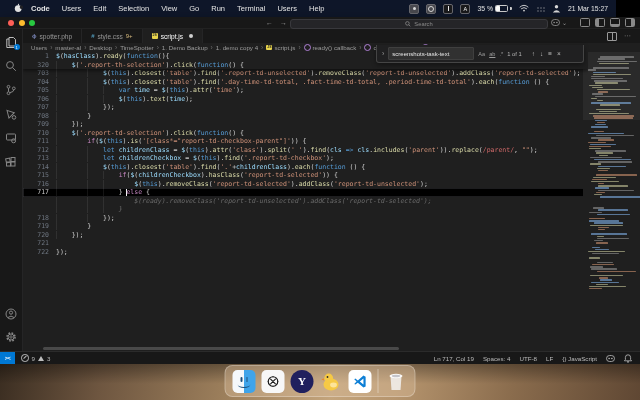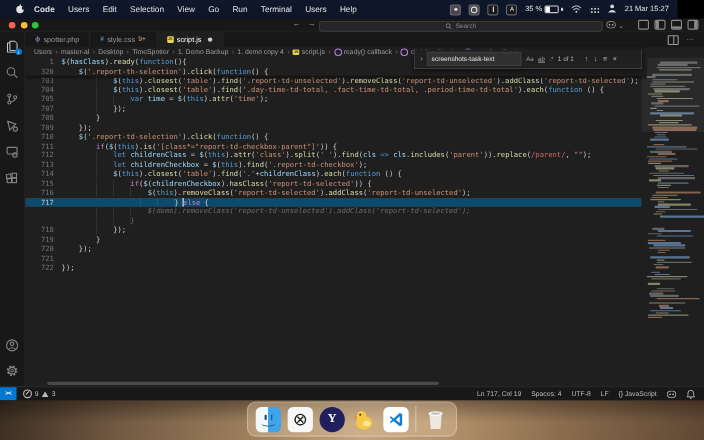--- a/index.html
+++ b/index.html
@@ -70,21 +70,21 @@
   .bc-item{display:flex;align-items:center;gap:2px;}
   .bc-sep{color:#6e6e6e;margin:0 3px;font-size:6.5px;}
   .bc-method{width:5px;height:5px;border:1px solid #b180d7;border-radius:50%;display:inline-block;}
 
   
   .editor{flex:1;position:relative;font-family:"DejaVu Sans Mono",monospace;font-size:6.5px;
           line-height:8.5px;overflow:hidden;background:#1f1f1f;}
   .codecol{position:absolute;left:0;top:0;right:52px;overflow:hidden;}
   .sticky{position:relative;z-index:3;background:#1f1f1f;box-shadow:0 2px 3px rgba(0,0,0,.45);}
   .crow{display:flex;height:8.5px;white-space:pre;}
-  .crow.current{background:#0c4a6e;box-shadow:inset 0 0 0 0.5px #3a3a3e;gap:40px;}
+  .crow.current{background:#000000;box-shadow:inset 0 0 0 0.5px #3a3a3e;}
   .gut{width:26px;flex:none;text-align:right;padding-right:7px;color:#6e7681;}
   .gut.gcur{color:#c8c8c8;}
   .ctext{flex:1;min-width:0;overflow:hidden;}
   .tp{color:#cfcfcf}.tk{color:#569cd6}.tc{color:#c586c0}.tv{color:#9cdcfe}
   .tm{color:#dcdcaa}.ts{color:#ce9178}.tr{color:#d16969}
   .tg{color:#6b6b6b;font-style:italic}
   .ind{background:repeating-linear-gradient(to right,rgba(255,255,255,0.08) 0 0.6px,transparent 0.6px 15.65px);}
   .cursor{display:inline-block;width:1px;height:7.5px;background:#f0f0f0;vertical-align:text-bottom;margin:0 -0.5px;}
 
   .minimap{position:absolute;right:0;top:0;width:52px;bottom:0;background:#1f1f1f;padding:2px 0 0 5px;overflow:hidden;}
@@ -383,32 +383,33 @@
       <div class="editor">
         <div class="codecol">
           <div class="sticky" id="sticky-host">
               <div class="crow"><span class="gut">1</span><span class="ctext"><span class="tv">$</span><span class="tp">(</span><span class="tv">hasClass</span><span class="tp">).</span><span class="tm">ready</span><span class="tp">(</span><span class="tk">function</span><span class="tp">(){</span></span></div>
               <div class="crow"><span class="gut">320</span><span class="ctext"><span class="tp ind">    </span><span class="tv">$</span><span class="tp">(</span><span class="ts">'.report-th-selection'</span><span class="tp">).</span><span class="tm">click</span><span class="tp">(</span><span class="tk">function</span><span class="tp">() {</span></span></div>
             </div>
           <div id="code-host">
               <div class="crow"><span class="gut">703</span><span class="ctext"><span class="tp ind">            </span><span class="tv">$</span><span class="tp">(</span><span class="tk">this</span><span class="tp">).</span><span class="tm">closest</span><span class="tp">(</span><span class="ts">'table'</span><span class="tp">).</span><span class="tm">find</span><span class="tp">(</span><span class="ts">'.report-td-unselected'</span><span class="tp">).</span><span class="tm">removeClass</span><span class="tp">(</span><span class="ts">'report-td-unselected'</span><span class="tp">).</span><span class="tm">addClass</span><span class="tp">(</span><span class="ts">'report-td-selected'</span><span class="tp">);</span></span></div>
               <div class="crow"><span class="gut">704</span><span class="ctext"><span class="tp ind">            </span><span class="tv">$</span><span class="tp">(</span><span class="tk">this</span><span class="tp">).</span><span class="tm">closest</span><span class="tp">(</span><span class="ts">'table'</span><span class="tp">).</span><span class="tm">find</span><span class="tp">(</span><span class="ts">'.day-time-td-total, .fact-time-td-total, .period-time-td-total'</span><span class="tp">).</span><span class="tm">each</span><span class="tp">(</span><span class="tk">function</span><span class="tp"> () {</span></span></div>
               <div class="crow"><span class="gut">705</span><span class="ctext"><span class="tp ind">                </span><span class="tk">var</span><span class="tv"> time </span><span class="tp">= </span><span class="tv">$</span><span class="tp">(</span><span class="tk">this</span><span class="tp">).</span><span class="tm">attr</span><span class="tp">(</span><span class="ts">'time'</span><span class="tp">);</span></span></div>
+              <div class="crow"><span class="gut">706</span><span class="ctext"><span class="tp ind">                </span><span class="tv">$</span><span class="tp">(</span><span class="tk">this</span><span class="tp">).</span><span class="tm">text</span><span class="tp">(</span><span class="tv">time</span><span class="tp">);</span></span></div>
               <div class="crow"><span class="gut">707</span><span class="ctext"><span class="tp ind">            </span><span class="tp">});</span></span></div>
               <div class="crow"><span class="gut">708</span><span class="ctext"><span class="tp ind">        </span><span class="tp">}</span></span></div>
               <div class="crow"><span class="gut">709</span><span class="ctext"><span class="tp ind">    </span><span class="tp">});</span></span></div>
               <div class="crow"><span class="gut">710</span><span class="ctext"><span class="tp ind">    </span><span class="tv">$</span><span class="tp">(</span><span class="ts">'.report-td-selection'</span><span class="tp">).</span><span class="tm">click</span><span class="tp">(</span><span class="tk">function</span><span class="tp">() {</span></span></div>
               <div class="crow"><span class="gut">711</span><span class="ctext"><span class="tp ind">        </span><span class="tc">if</span><span class="tp">(</span><span class="tv">$</span><span class="tp">(</span><span class="tk">this</span><span class="tp">).</span><span class="tm">is</span><span class="tp">(</span><span class="ts">'[class*="report-td-checkbox-parent"]'</span><span class="tp">)) {</span></span></div>
               <div class="crow"><span class="gut">712</span><span class="ctext"><span class="tp ind">            </span><span class="tk">let</span><span class="tv"> childrenClass </span><span class="tp">= </span><span class="tv">$</span><span class="tp">(</span><span class="tk">this</span><span class="tp">).</span><span class="tm">attr</span><span class="tp">(</span><span class="ts">'class'</span><span class="tp">).</span><span class="tm">split</span><span class="tp">(</span><span class="ts">' '</span><span class="tp">).</span><span class="tm">find</span><span class="tp">(</span><span class="tv">cls</span><span class="tk"> =&gt; </span><span class="tv">cls</span><span class="tp">.</span><span class="tm">includes</span><span class="tp">(</span><span class="ts">'parent'</span><span class="tp">)).</span><span class="tm">replace</span><span class="tp">(</span><span class="tr">/parent/</span><span class="tp">, </span><span class="ts">""</span><span class="tp">);</span></span></div>
               <div class="crow"><span class="gut">713</span><span class="ctext"><span class="tp ind">            </span><span class="tk">let</span><span class="tv"> childrenCheckbox </span><span class="tp">= </span><span class="tv">$</span><span class="tp">(</span><span class="tk">this</span><span class="tp">).</span><span class="tm">find</span><span class="tp">(</span><span class="ts">'.report-td-checkbox'</span><span class="tp">);</span></span></div>
               <div class="crow"><span class="gut">714</span><span class="ctext"><span class="tp ind">            </span><span class="tv">$</span><span class="tp">(</span><span class="tk">this</span><span class="tp">).</span><span class="tm">closest</span><span class="tp">(</span><span class="ts">'table'</span><span class="tp">).</span><span class="tm">find</span><span class="tp">(</span><span class="ts">'.'</span><span class="tp">+</span><span class="tv">childrenClass</span><span class="tp">).</span><span class="tm">each</span><span class="tp">(</span><span class="tk">function</span><span class="tp"> () {</span></span></div>
               <div class="crow"><span class="gut">715</span><span class="ctext"><span class="tp ind">                </span><span class="tc">if</span><span class="tp">(</span><span class="tv">$</span><span class="tp">(</span><span class="tv">childrenCheckbox</span><span class="tp">).</span><span class="tm">hasClass</span><span class="tp">(</span><span class="ts">'report-td-selected'</span><span class="tp">)) {</span></span></div>
               <div class="crow"><span class="gut">716</span><span class="ctext"><span class="tp ind">                    </span><span class="tv">$</span><span class="tp">(</span><span class="tk">this</span><span class="tp">).</span><span class="tm">removeClass</span><span class="tp">(</span><span class="ts">'report-td-selected'</span><span class="tp">).</span><span class="tm">addClass</span><span class="tp">(</span><span class="ts">'report-td-unselected'</span><span class="tp">);</span></span></div>
               <div class="crow current"><span class="gut gcur">717</span><span class="ctext"><span class="tp ind">                </span><span class="tp">} </span><span class="cursor"></span><span class="tc">else</span><span class="tp"> {</span></span></div>
-              <div class="crow"><span class="gut"></span><span class="ctext"><span class="tg ind">                    </span><span class="tg">$(demo).removeClass('report-td-unselected').addClass('report-td-selected');</span></span></div>
+              <div class="crow"><span class="gut"></span><span class="ctext"><span class="tg ind">                    </span><span class="tg">$(ready).removeClass('report-td-unselected').addClass('report-td-selected');</span></span></div>
               <div class="crow"><span class="gut"></span><span class="ctext"><span class="tg ind">                </span><span class="tg">}</span></span></div>
               <div class="crow"><span class="gut">718</span><span class="ctext"><span class="tp ind">            </span><span class="tp">});</span></span></div>
               <div class="crow"><span class="gut">719</span><span class="ctext"><span class="tp ind">        </span><span class="tp">}</span></span></div>
               <div class="crow"><span class="gut">720</span><span class="ctext"><span class="tp ind">    </span><span class="tp">});</span></span></div>
               <div class="crow"><span class="gut">721</span><span class="ctext"></span></div>
               <div class="crow"><span class="gut">722</span><span class="ctext"><span class="tp">});</span></span></div>
             </div>
         </div>
         <div class="minimap" id="minimap-host">
           <div class="mm-slider"></div>

